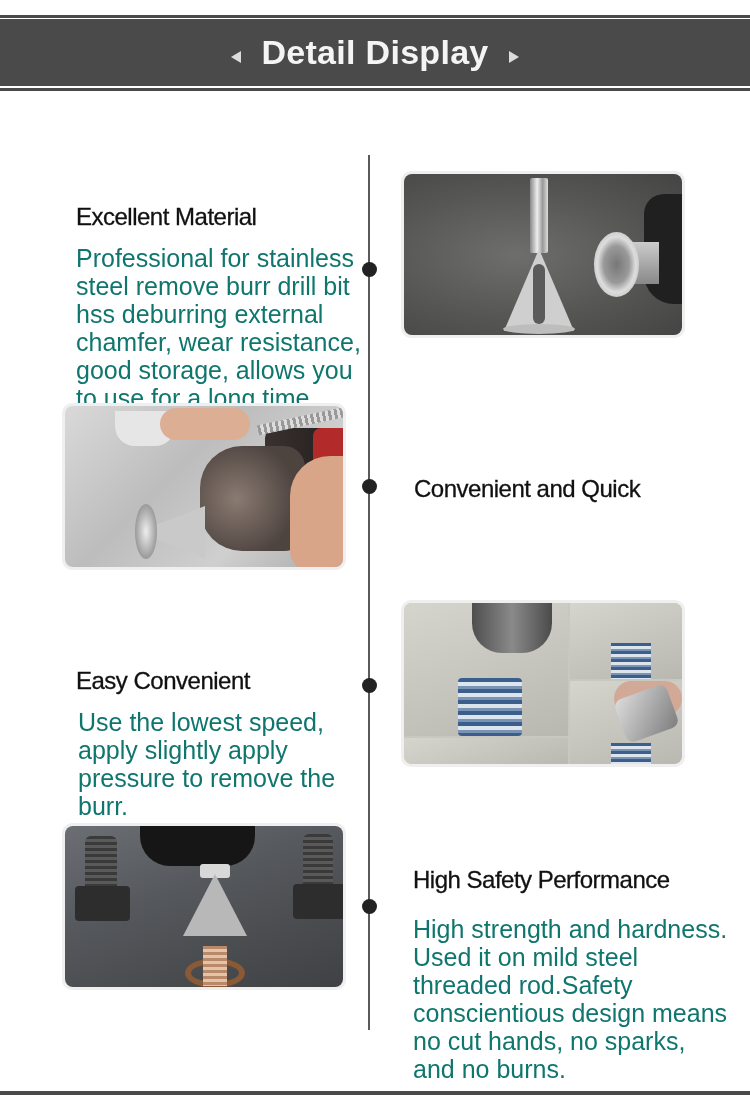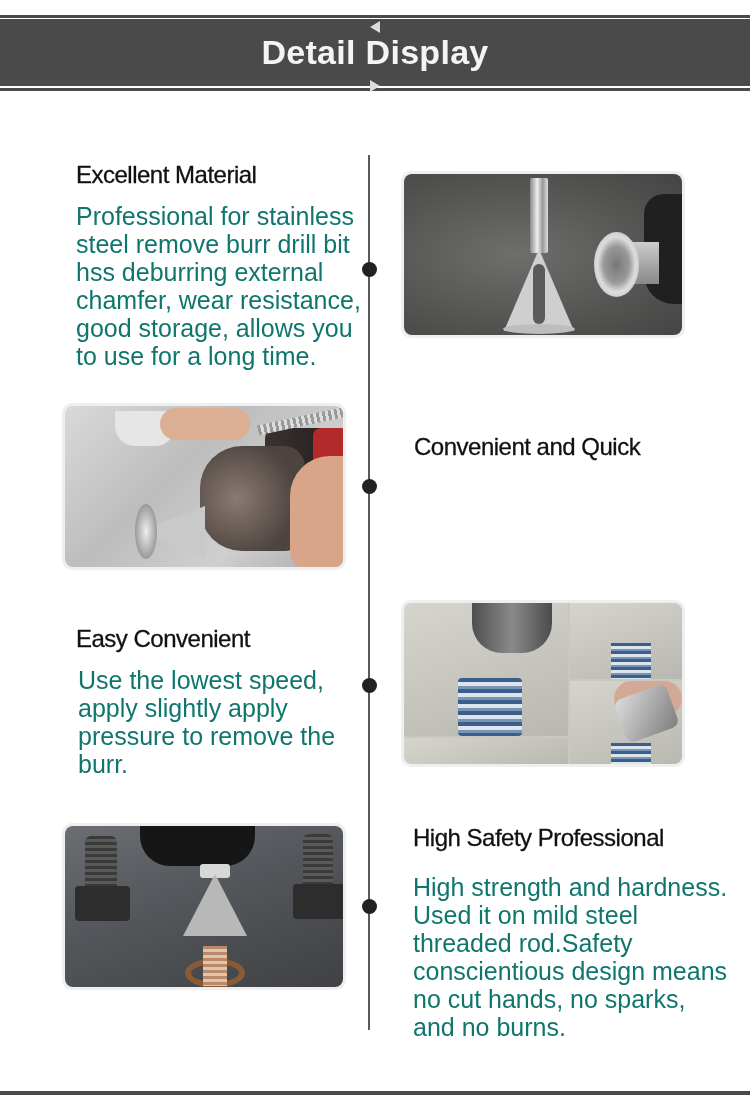--- a/index.html
+++ b/index.html
@@ -3,31 +3,31 @@
 <meta charset="utf-8">
 <style>
   * { box-sizing: border-box; margin: 0; padding: 0; }
   html, body { width: 750px; height: 1095px; background: #ffffff; overflow: hidden; }
   body { position: relative; font-family: "Liberation Sans", "DejaVu Sans", sans-serif; color: #111; }
 
   
   .hdr-line-top { position: absolute; left: 0; top: 15px; width: 750px; height: 3px; background: #4a4a4a; }
   .hdr-band { position: absolute; left: 0; top: 19px; width: 750px; height: 67px; background: #4a4a4a; }
   .hdr-line-bot { position: absolute; left: 0; top: 88px; width: 750px; height: 3px; background: #4a4a4a; }
-  .hdr-title { position: absolute; left: 0; top: 19px; width: 750px; height: 67px; display: flex; align-items: center; justify-content: center; flex-direction: column; }
+  .hdr-title { position: absolute; left: 0; top: 19px; width: 750px; height: 67px; display: flex; align-items: center; justify-content: center; }
   .hdr-title .txt { color: #f4f4f4; font-size: 34px; font-weight: bold; letter-spacing: 0.3px; margin: 0 20px; }
   .tri-left { width: 0; height: 0; border-top: 6px solid transparent; border-bottom: 6px solid transparent; border-right: 10px solid #dcdcdc; margin-top: 8px; }
   .tri-right { width: 0; height: 0; border-top: 6px solid transparent; border-bottom: 6px solid transparent; border-left: 10px solid #dcdcdc; margin-top: 8px; }
 
   
   .timeline { position: absolute; left: 368px; top: 155px; width: 2px; height: 875px; background: #5a5a5a; }
   .dot { position: absolute; width: 15px; height: 15px; border-radius: 50%; background: #222; left: 361.5px; }
 
   
-  .block { position: absolute; }
+  .block { position: absolute; margin-top: 42px; }
   .block h2 { font-size: 24px; font-weight: normal; color: #111; letter-spacing: -0.5px; line-height: 30px; -webkit-text-stroke: 0.3px #111; }
   .block p { font-size: 25px; line-height: 28px; color: #0f766e; margin-top: 12px; }
 
   
   .frame { position: absolute; width: 284px; height: 167px; border-radius: 10px; background: #efefef; padding: 3px; }
   .frame .img { width: 100%; height: 100%; border-radius: 8px; overflow: hidden; position: relative; }
 
   
   .img1 { background: radial-gradient(ellipse at 40% 50%, #6e6e6c 0%, #565654 55%, #444 100%); }
   .img1 .cone { position: absolute; left: 100px; top: 75px; width: 0; height: 0; border-left: 35px solid transparent; border-right: 35px solid transparent; border-bottom: 82px solid #cfcfcf; }
@@ -155,17 +155,17 @@
       <div class="bolt-r"></div>
       <div class="nut-r"></div>
     <div class="drill"></div>
       <div class="collar"></div>
       <div class="rust"></div>
       <div class="rod"></div>
       <div class="cone"></div>
   </div>
 </div>
 <div class="block" style="left:413px; top:823px; width:320px;">
-  <h2>High Safety Professional</h2>
+  <h2>High Safety Performance</h2>
   <p style="margin-top:20px">High strength and hardness. Used it on mild steel threaded rod.Safety conscientious design means no cut hands, no sparks, and no burns.</p>
 </div>
 
 <div class="bottom-bar"></div>
 
 </body></html>

